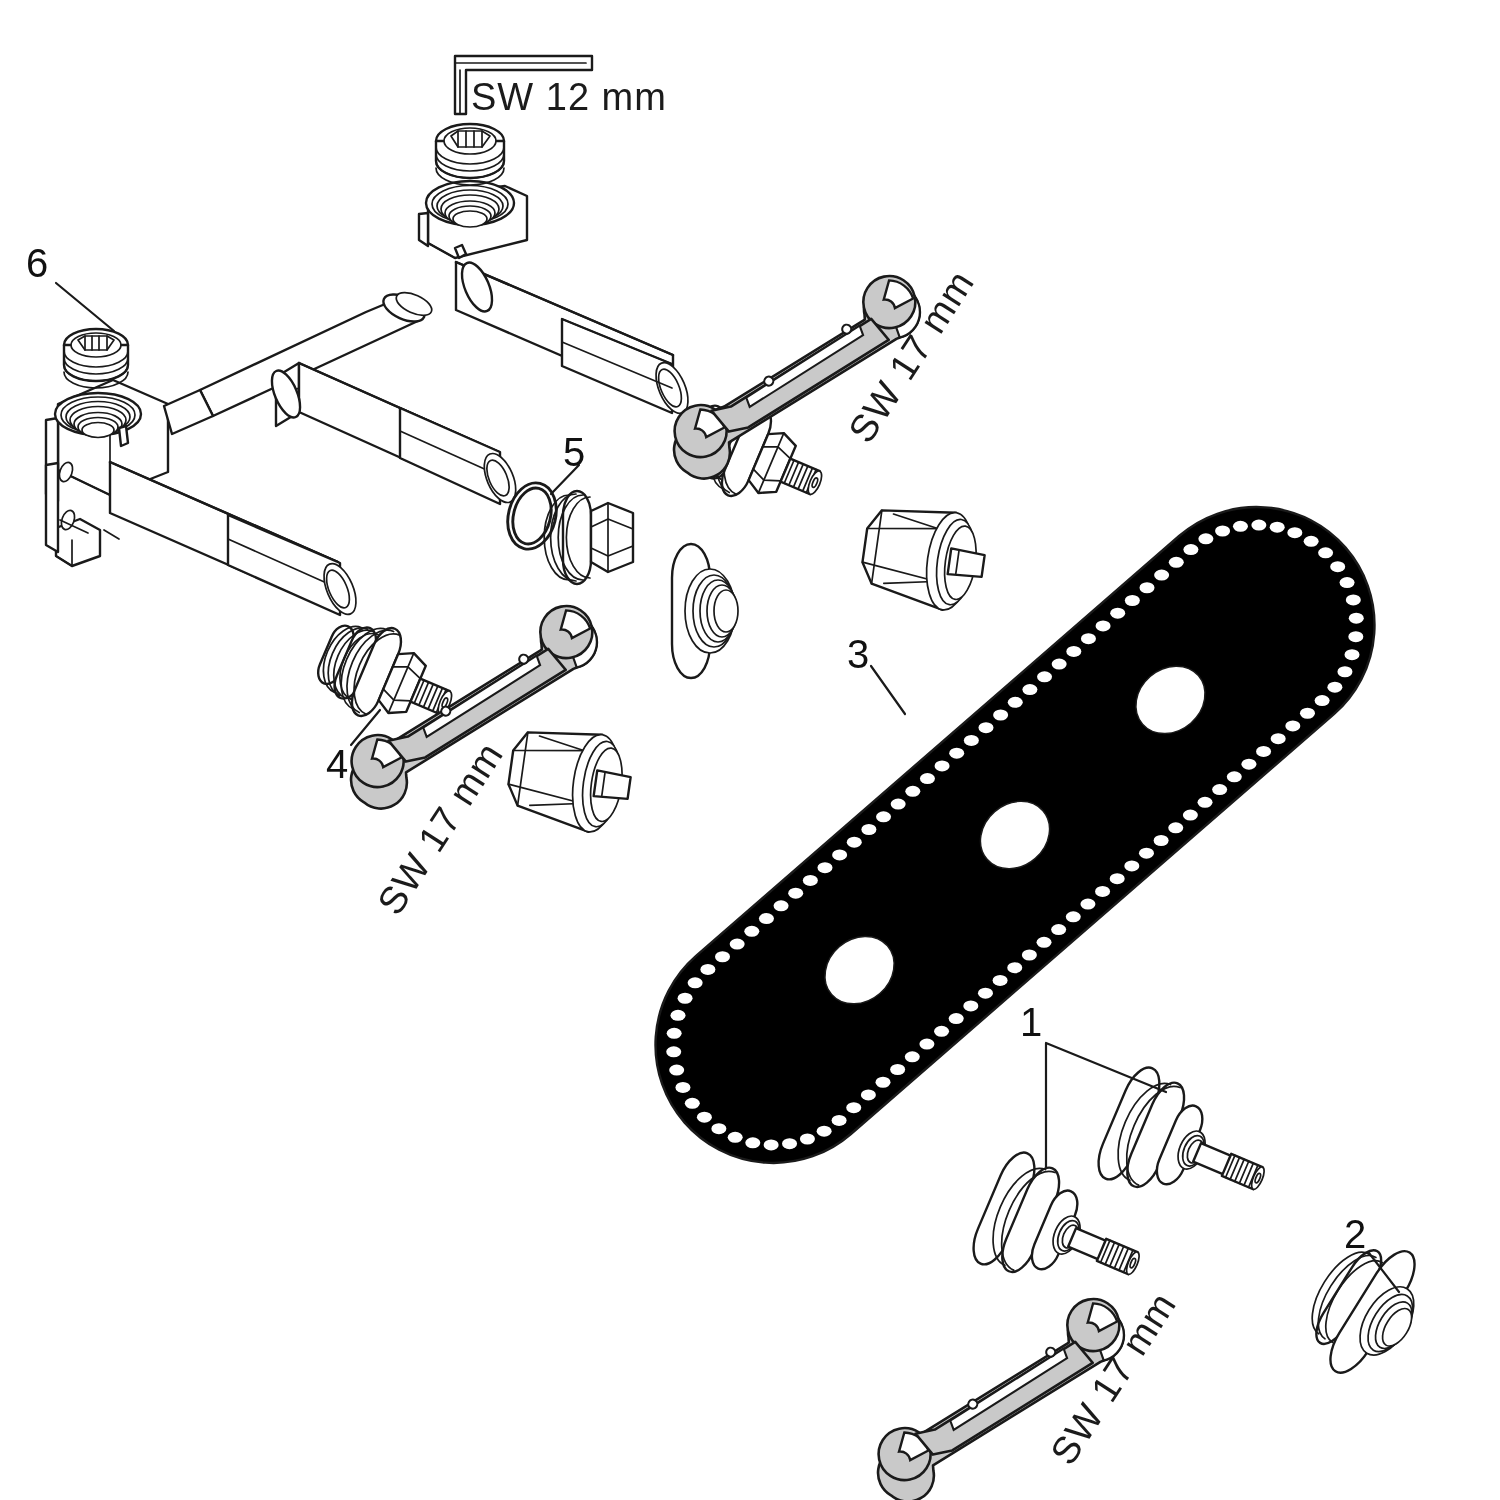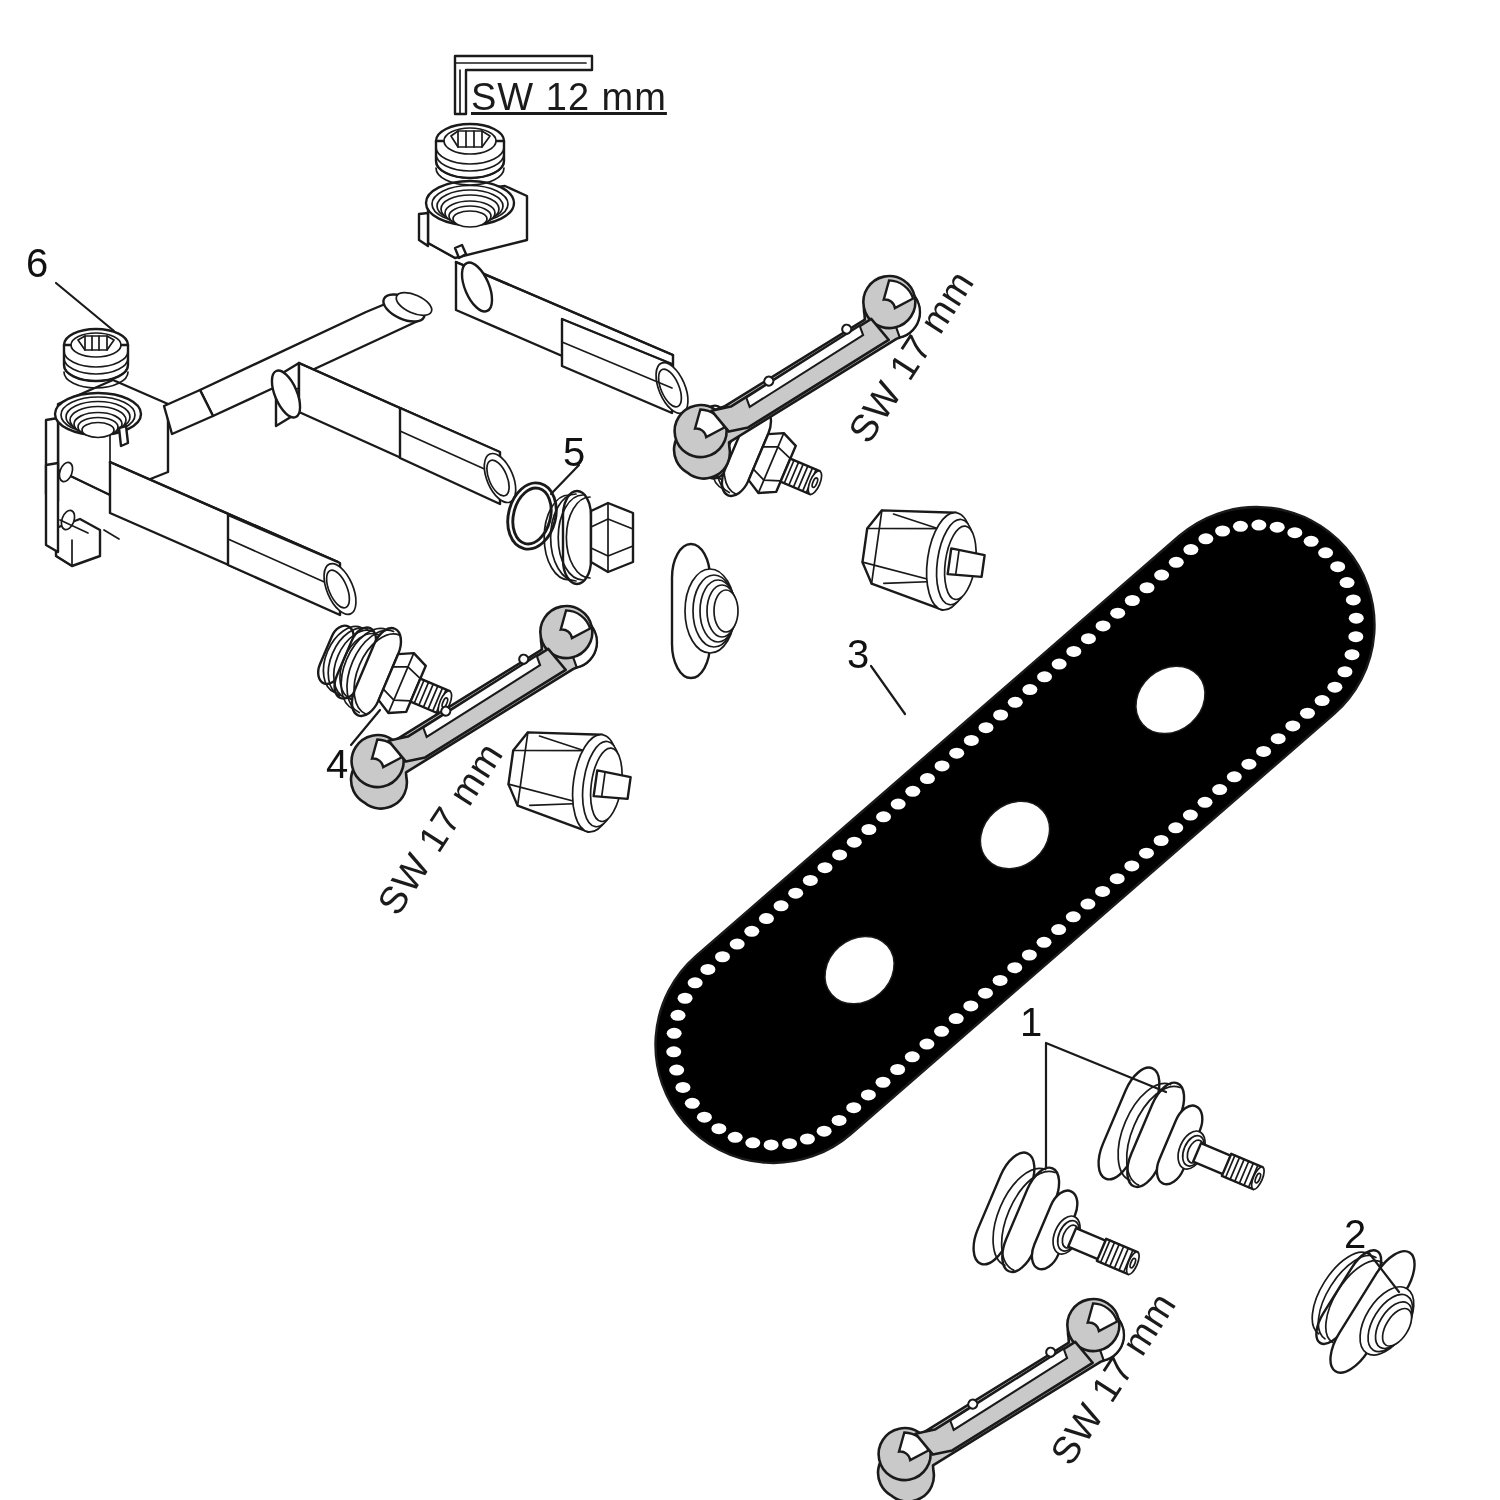--- a/index.html
+++ b/index.html
@@ -424,18 +424,18 @@
   <path class="leader" d="M1369,1253 L1399,1292"></path>
 </svg>
 
 <div class="callout-num" style="left:1020px;top:1002px;">1</div>
 <div class="callout-num" style="left:1344px;top:1214px;">2</div>
 <div class="callout-num" style="left:847px;top:634px;">3</div>
 <div class="callout-num" style="left:326px;top:744px;">4</div>
 <div class="callout-num" style="left:563px;top:432px;">5</div>
 <div class="callout-num" style="left:26px;top:243px;">6</div>
 
-<div class="tool-label" style="left:471px;top:78px;text-decoration:underline;">SW 12 mm</div>
+<div class="tool-label" style="left:471px;top:78px;">SW 12 mm</div>
 <div class="tool-label rot-label" style="left:842px;top:428px;transform:rotate(-57deg);">SW 17 mm</div>
 <div class="tool-label rot-label" style="left:371px;top:900px;transform:rotate(-57deg);">SW 17 mm</div>
 <div class="tool-label rot-label" style="left:1044px;top:1450px;transform:rotate(-57deg);">SW 17 mm</div>
 
 </div>
 
 </body></html>

